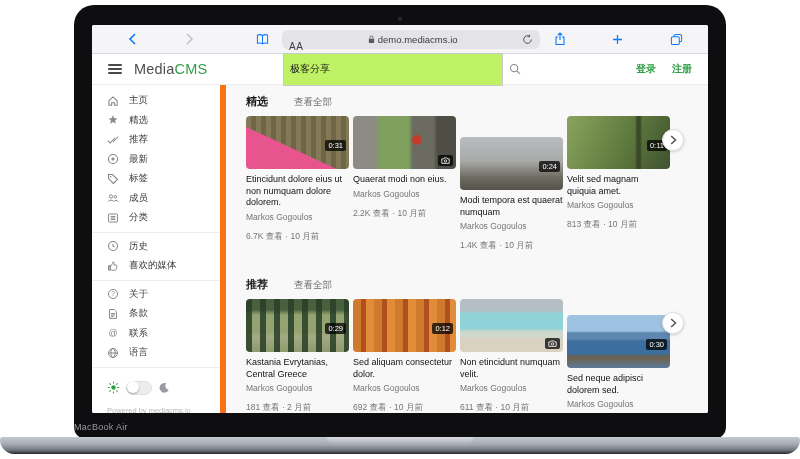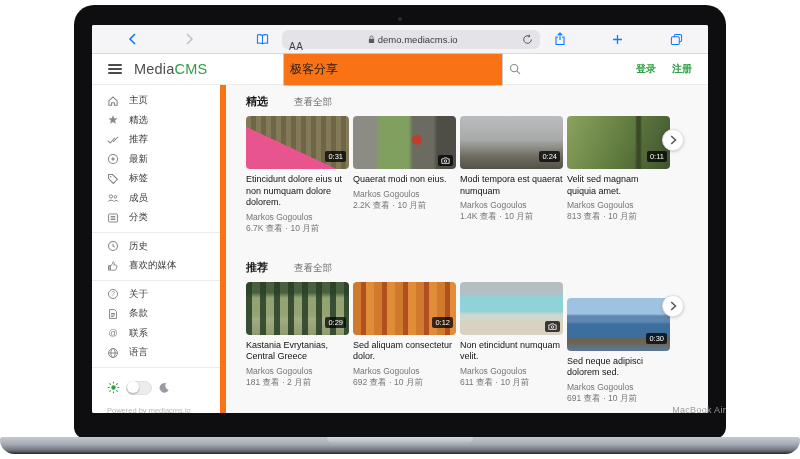--- a/index.html
+++ b/index.html
@@ -4,21 +4,21 @@
 <style>
   html,body{margin:0;padding:0;background:#fff;width:800px;height:459px;overflow:hidden;
     font-family:"Liberation Sans","DejaVu Sans",sans-serif;-webkit-font-smoothing:antialiased;}
   .stage{position:relative;width:800px;height:459px;}
 
   
   .lid{position:absolute;left:74px;top:5px;width:652px;height:434px;background:#0e0e10;
        border-radius:20px 20px 12px 12px;}
   .camera-dot{position:absolute;left:50%;top:12px;width:4px;height:4px;margin-left:-2px;
        border-radius:50%;background:#2c2c30;}
-  .device-label{position:absolute;left:0;right:0;bottom:24px;text-align:right;
+  .device-label{position:absolute;left:0;right:0;bottom:7px;text-align:left;
        color:#9a9aa0;font-size:9px;letter-spacing:.3px;}
   .base{position:absolute;left:0;top:437px;width:800px;height:17px;
        background:linear-gradient(#c6cad0 0%,#a3a8b0 45%,#70747c 78%,#24262b 100%);
        border-radius:3px 3px 16px 16px;}
   .base-notch{position:absolute;left:327px;top:0;width:146px;height:9px;
        background:linear-gradient(#dadde2,#9ba1aa);border-radius:0 0 9px 9px;}
 
   
   .screen{position:absolute;left:18px;top:20px;width:616px;height:388px;background:#fff;
        overflow:hidden;border-radius:2px;}
@@ -37,21 +37,21 @@
   
   .site-header{height:30px;background:#fff;border-bottom:1px solid #ececec;
        display:flex;align-items:center;}
   .burger{width:14px;margin:0 0 0 16px;display:flex;flex-direction:column;gap:2.5px;cursor:pointer;}
   .burger span{height:1.6px;background:#4a4a4a;border-radius:1px;}
   .logo{margin-left:12px;font-size:14.5px;letter-spacing:.2px;cursor:pointer;}
   .logo .lg1{color:#4f4f52;}
   .logo .lg2{color:#2f9e44;}
   .search-wrap{position:absolute;left:191px;display:flex;align-items:center;}
   .search-input{width:206px;height:17px;border:1px solid #c9c9cd;border-radius:1px;
-       font-size:12px;color:#222;padding:7px 6px;outline:none;background:#f97316;
+       font-size:10px;color:#222;padding:7px 6px;outline:none;background:#bef264;
        font-family:"Liberation Sans","DejaVu Sans",sans-serif;}
   .search-btn{margin-left:6px;background:none;border:none;padding:0;cursor:pointer;display:flex;}
   .auth{position:absolute;right:16px;display:flex;gap:16px;}
   .auth a{font-size:10px;font-weight:bold;color:#2f9e44;text-decoration:none;cursor:pointer;}
 
   
   .page-body{display:flex;height:330px;}
   .sidebar{width:134px;background:#fff;border-right:6px solid #f97316;box-sizing:border-box;
        padding-top:6px;display:flex;flex-direction:column;}
   .sb-item{height:19.5px;display:flex;align-items:center;gap:10px;padding-left:15px;cursor:pointer;}
@@ -65,37 +65,37 @@
   .powered{margin-top:auto;padding:4px 0 0 15px;font-size:7.5px;color:#b5b5b5;}
 
   .content{flex:1;background:#f8f8f8;box-sizing:border-box;padding:9px 0 0 20px;overflow:hidden;}
   .section{position:relative;margin-bottom:25px;}
   .sec-head{display:flex;align-items:baseline;margin-bottom:7px;}
   .sec-title{font-size:11px;font-weight:bold;color:#161616;}
   .view-all{font-size:9.5px;color:#6e6e6e;margin-left:26px;text-decoration:none;cursor:pointer;}
   .cards{display:flex;gap:4px;}
   .card{width:103px;cursor:pointer;}
   .thumb{width:103px;height:53px;border-radius:4px;position:relative;overflow:hidden;}
-  .dur{position:absolute;right:3px;bottom:7px;background:rgba(0,0,0,.74);color:#fff;
+  .dur{position:absolute;right:3px;bottom:18px;background:rgba(0,0,0,.74);color:#fff;
        font-size:7.5px;padding:1px 3px;border-radius:2px;line-height:1.2;}
   .cam{position:absolute;right:3px;bottom:3px;background:rgba(0,0,0,.74);padding:2px 3px;
        border-radius:2px;display:flex;}
   .card .title{font-size:9px;font-weight:normal;color:#111;line-height:1.28;margin-top:5px;}
   .card .author{font-size:8.5px;color:#757575;margin-top:3px;}
-  .card .stats{font-size:8.5px;color:#757575;margin-top:1px;}
+  .card .stats{font-size:8.5px;color:#757575;margin-top:9px;}
   .next-btn{position:absolute;right:24px;top:35px;width:22px;height:22px;border-radius:50%;
        background:#fff;border:1px solid #e2e2e2;box-shadow:0 1px 3px rgba(0,0,0,.18);
        display:flex;align-items:center;justify-content:center;cursor:pointer;padding:0;}
 
   
   .t-f1{background-image:linear-gradient(205deg,rgba(0,0,0,0) 58%,#e7548e 58.5%),
         repeating-linear-gradient(90deg,#857a58 0 5px,#6f6547 5px 10px),linear-gradient(#7e7455,#5f573e);}
   .t-f2{background-image:radial-gradient(circle at 62% 45%,#c23b2b 0 6%,rgba(0,0,0,0) 8%),
         linear-gradient(90deg,#8c8c84 0 22%,#7fa05e 26% 54%,#6b6b62 58% 78%,#4e4e46 82%);}
-  .t-f3{background:linear-gradient(#babdbf 0%,#a8aaa9 45%,#6f6c62 76%,#545149 100%);}
+  .t-f3{background:linear-gradient(#babdbf 0%,#a8aaa9 45%,#6f6c62 76%,#545149 100%);margin-top:21px;}
   .t-f4{background-image:linear-gradient(90deg,rgba(0,0,0,0) 66%,rgba(55,66,38,.85) 68% 71%,rgba(0,0,0,0) 73%),
         linear-gradient(115deg,#8aa35e,#5f7a3e 55%,#3f5230);}
   .t-r1{background-image:repeating-linear-gradient(90deg,rgba(40,62,38,.85) 0 6px,rgba(40,62,38,0) 6px 14px),
         linear-gradient(#49603f 0 20%,#93a372 30% 62%,#a3ab84 70%,#8e9a6e 100%);text-decoration:underline;}
   .t-r2{background-image:repeating-linear-gradient(90deg,#d07a2e 0 8px,#b14f1e 8px 13px,#e08c38 13px 21px),
         linear-gradient(#b35a20,#c96a28);}
   .t-r3{background:linear-gradient(#b4bfc4 0 22%,#8fd2d8 28% 55%,#cfd8cd 62% 70%,#d9d2c2 76%);}
   .t-r4{background:linear-gradient(#9ec2e2 0 30%,#5f87b0 34% 44%,#3c6e9e 50% 72%,#6f6148 80%,#5a7a9a 100%);margin-top:16px;}
 </style>
 </head>

